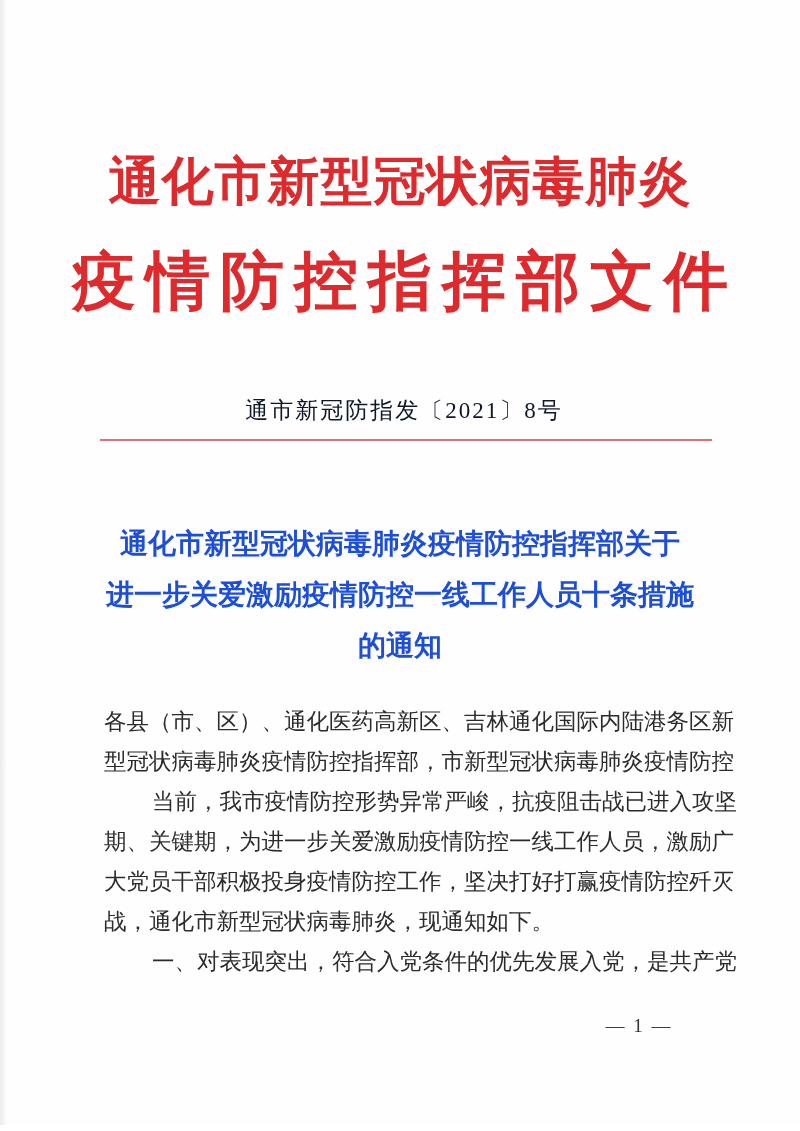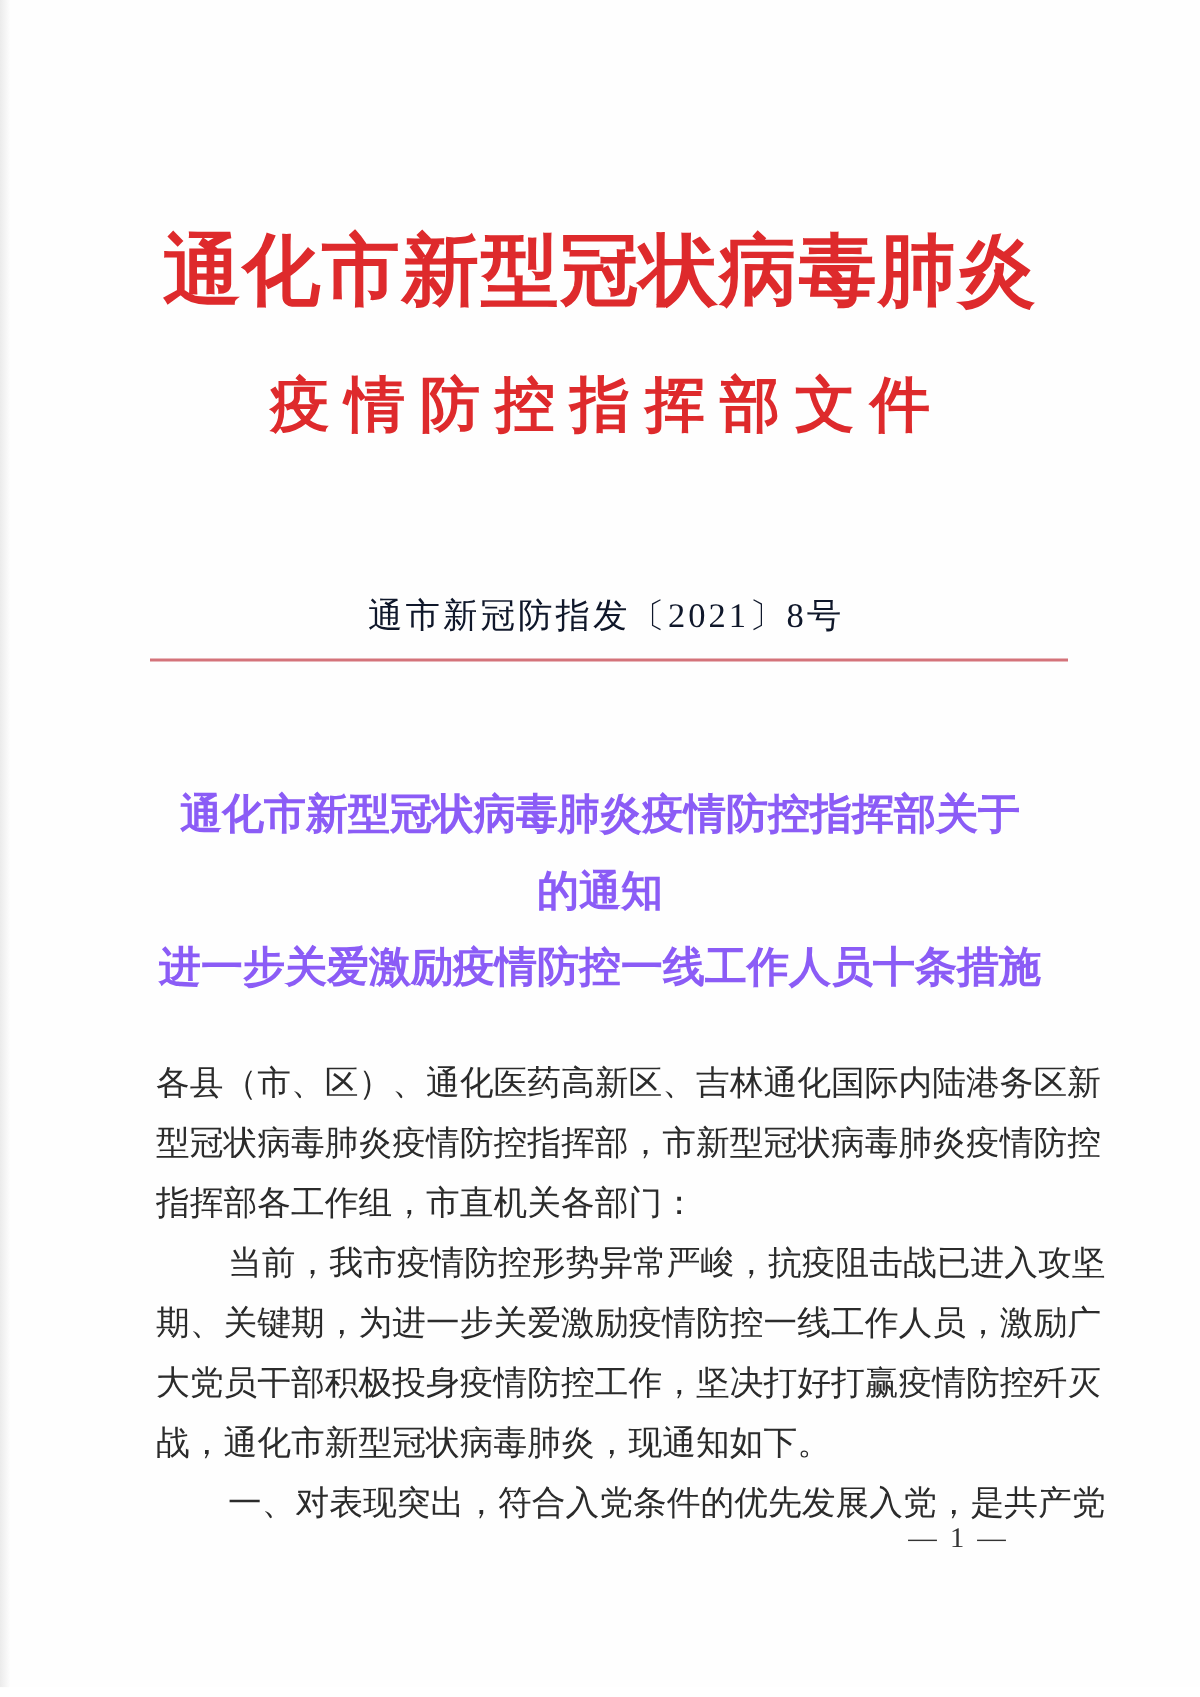--- a/index.html
+++ b/index.html
@@ -17,38 +17,38 @@
   }
   
   .header-block {
     position:absolute; top:156px; left:0; right:0;
     text-align:center; font-weight:bold;
   }
   .header-line1 {
     font-size:52px; line-height:1; letter-spacing:1px;
   }
   .header-line2 {
-    font-size:40px; line-height:1; letter-spacing:10px;
+    font-size:64px; line-height:1; letter-spacing:10px;
     margin-top:42px; text-indent:10px;
   }
   
   .doc-number {
     position:absolute; top:397px; left:96px; width:616px;
     text-align:center; font-size:23px; color:#0f172a;
     letter-spacing:2px; line-height:1.2;
   }
   
   .red-rule {
     position:absolute; top:439px; left:100px; width:612px; height:2px;
   }
   
   .title-block {
     position:absolute; top:518px; left:78px; right:78px;
     text-align:center; font-size:28px; font-weight:bold;
-    color:#8b5cf6; line-height:51px;
+    color:#1d4ed8; line-height:51px;
   }
   
   .body-block {
     position:absolute; top:702px; left:104px; width:609px;
   }
   .body-line {
     height:40px; line-height:40px; font-size:22.5px;
     color:#2b2b2b; white-space:nowrap;
   }
   .body-line.fill {
@@ -72,22 +72,22 @@
     <div class="header-line1">通化市新型冠状病毒肺炎</div>
     <div class="header-line2">疫情防控指挥部文件</div>
   </div>
 
   <div class="doc-number">通市新冠防指发〔2021〕8号</div>
 
   <div class="red-rule" style="background: rgb(212, 115, 122);"></div>
 
   <div class="title-block">
     <div>通化市新型冠状病毒肺炎疫情防控指挥部关于</div>
+    <div>进一步关爱激励疫情防控一线工作人员十条措施</div>
     <div>的通知</div>
-    <div>进一步关爱激励疫情防控一线工作人员十条措施</div>
   </div>
 
   <div class="body-block">
       <div class="body-line fill">
         <span>各</span>
         <span>县</span>
         <span>（</span>
         <span>市</span>
         <span>、</span>
         <span>区</span>
@@ -137,21 +137,20 @@
         <span>状</span>
         <span>病</span>
         <span>毒</span>
         <span>肺</span>
         <span>炎</span>
         <span>疫</span>
         <span>情</span>
         <span>防</span>
         <span>控</span>
       </div>
-      <div class="body-line">指挥部各工作组，市直机关各部门：</div>
       <div class="body-line fill" style="padding-left: 48px;">
         <span>当</span>
         <span>前</span>
         <span>，</span>
         <span>我</span>
         <span>市</span>
         <span>疫</span>
         <span>情</span>
         <span>防</span>
         <span>控</span>

